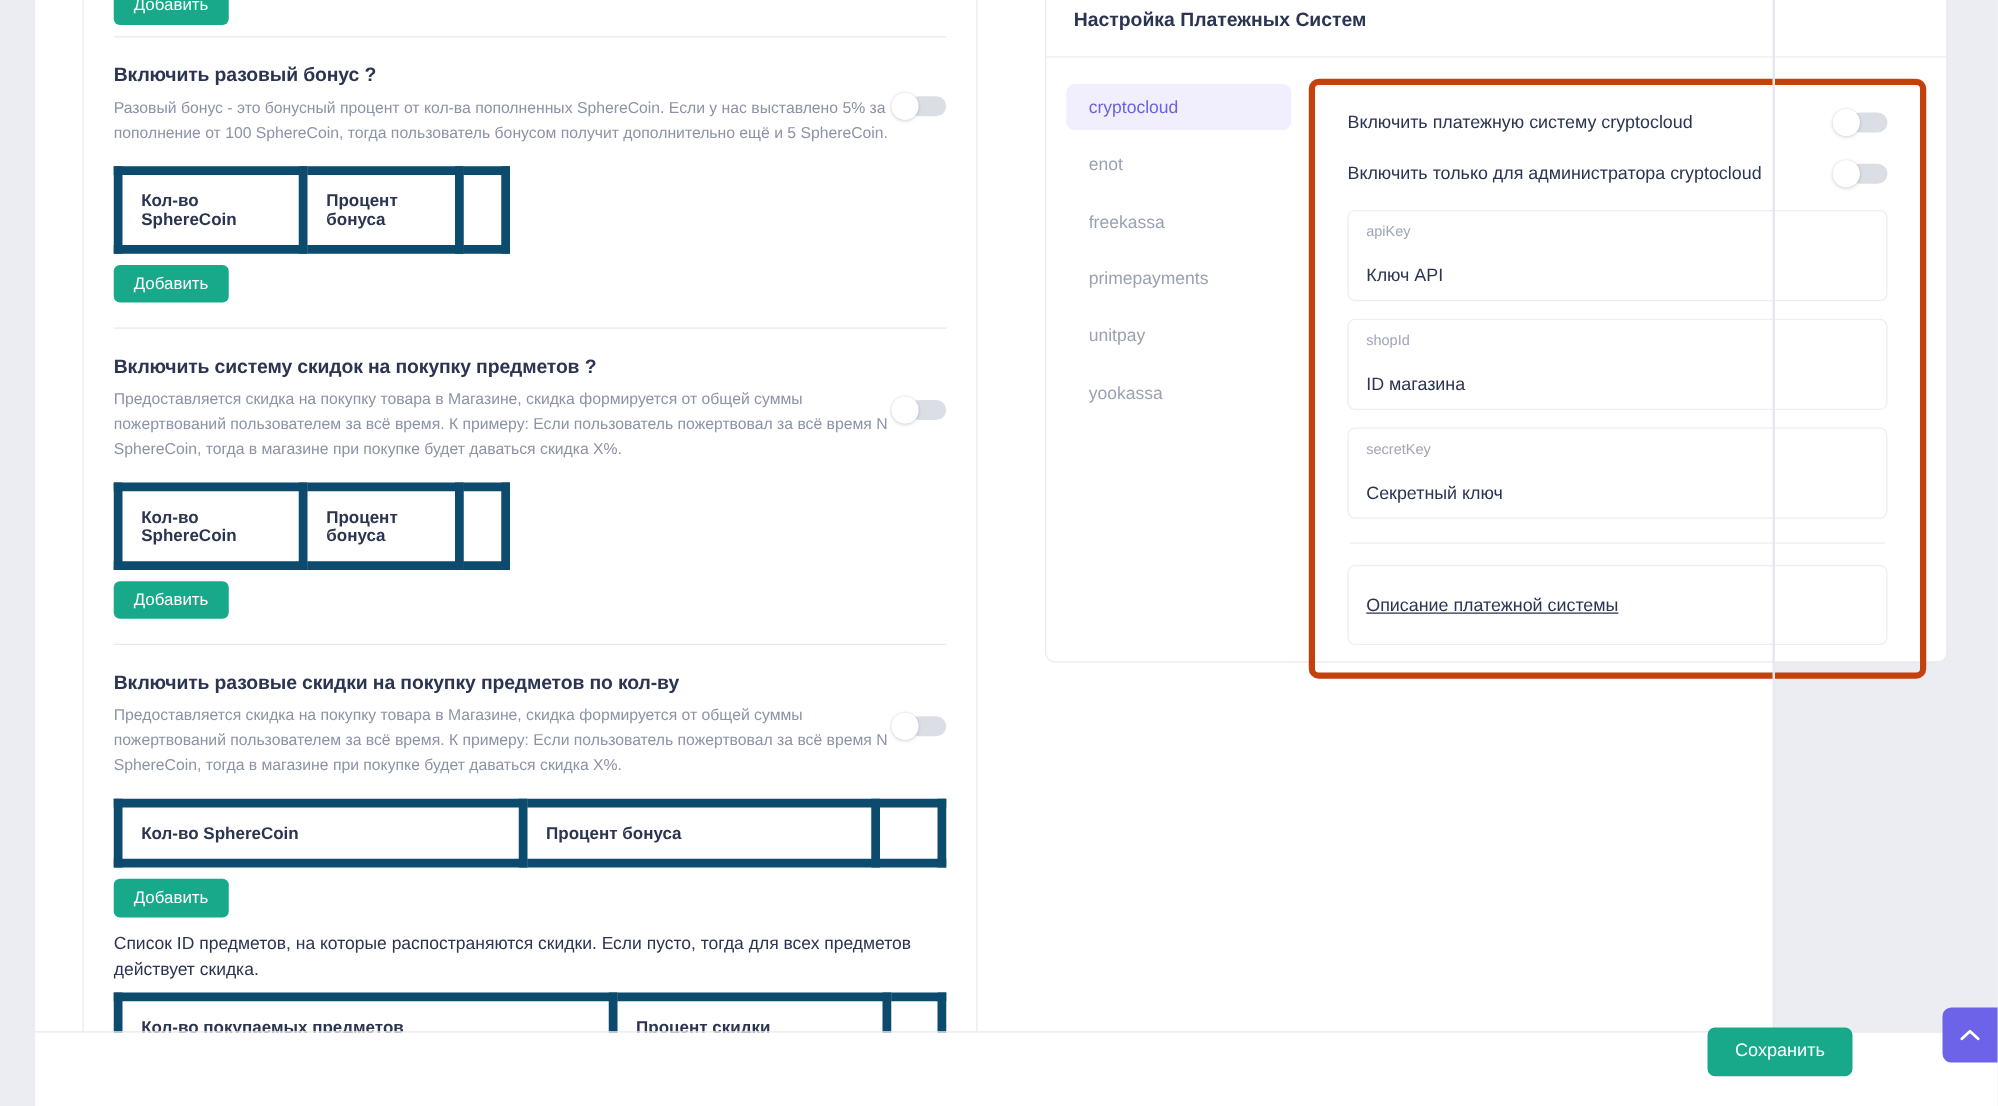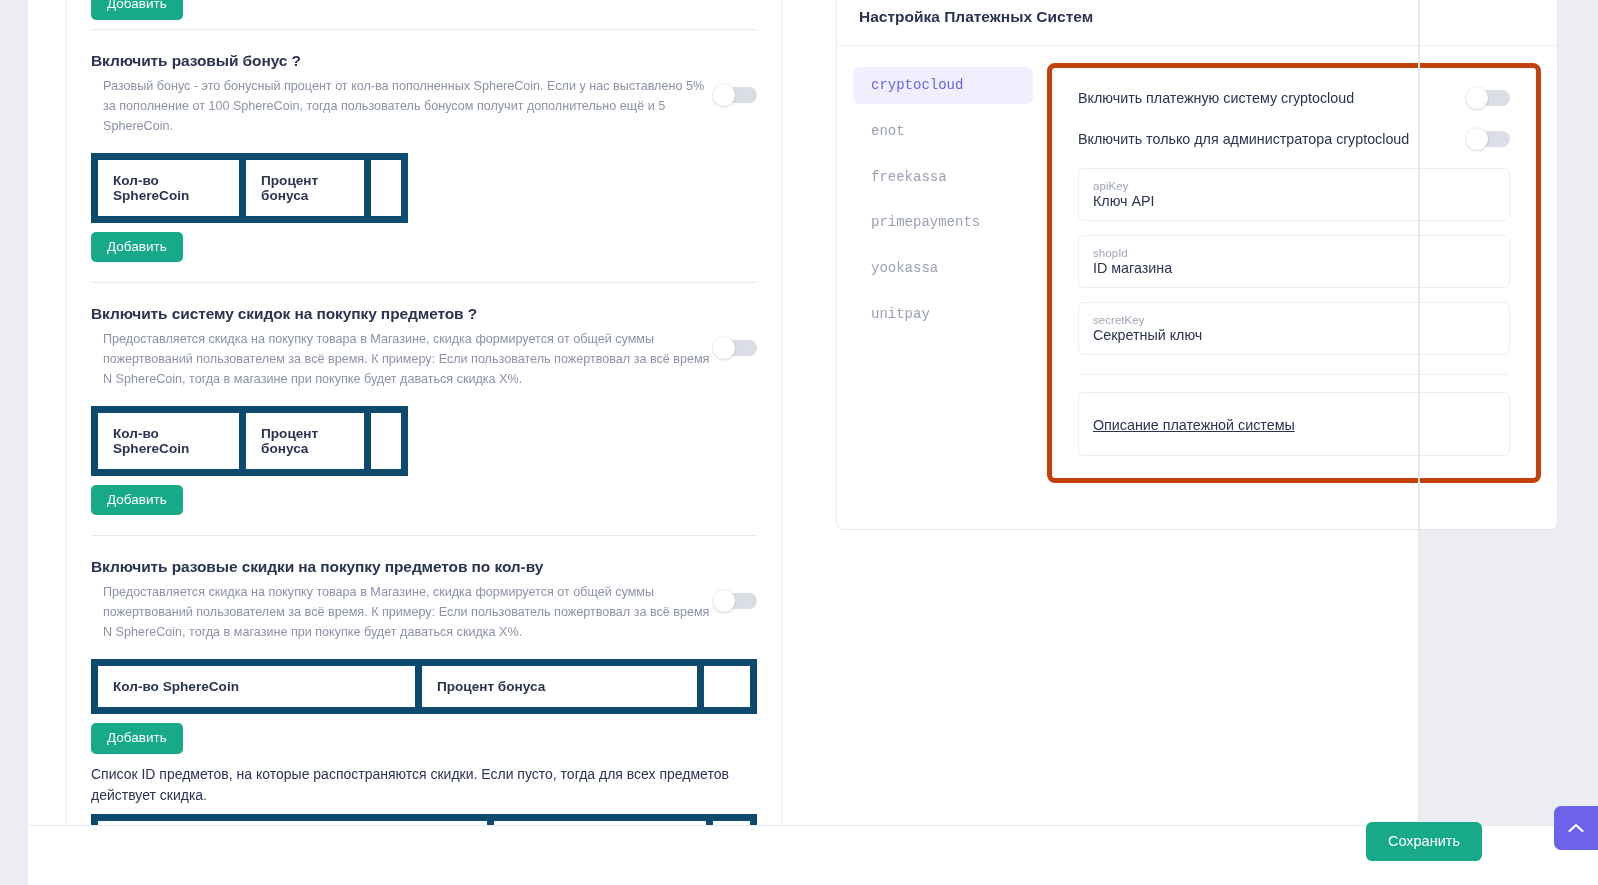--- a/index.html
+++ b/index.html
@@ -46,21 +46,21 @@
   .sec { position: relative; padding: 22px 0 20px; }
   .sec-head {
     display: flex; align-items: center; justify-content: space-between;
   }
   .sec-title {
     font-size: 15.5px; font-weight: bold; color: #2b3450;
     letter-spacing: -0.1px;
   }
   .sec-desc {
     font-size: 12.6px; color: #8b93a5; line-height: 1.58;
-    margin-top: 7px; max-width: 630px; margin-left: 12px;
+    margin-top: 7px; max-width: 630px;
   }
 
   
   .toggle {
     position: relative; width: 44px; height: 22px; flex: 0 0 auto;
     margin-top: 1px;
   }
   .toggle .track {
     position: absolute; right: 0; top: 3px;
     width: 30px; height: 16px;
@@ -123,21 +123,20 @@
   .right-title { font-size: 15.5px; font-weight: bold; color: #2b3450; }
 
   .right-body { display: flex; padding: 17px 16px 20px 16px; }
 
   .ps-tabs { width: 180px; flex: 0 0 180px; padding-top: 4px; }
   .ps-tab {
     font-size: 14px; color: #9aa1b2;
     padding: 10px 18px; border-radius: 7px;
     margin-bottom: 9px; cursor: pointer;
     line-height: 1.2;
-    font-family: Liberation Mono, monospace;
   }
   .ps-tab.active { background: #f1effd; color: #6a62e6; }
 
   .ps-panel {
     flex: 1; margin-left: 14px;
     border: 5px solid #c2410c;
     border-radius: 8px;
     padding: 18px 26px 22px 26px;
   }
   .ps-switch-row {
@@ -147,21 +146,21 @@
   .ps-switch-label { font-size: 14.3px; color: #2b3450; }
 
   .field {
     border: 1px solid #eceef2;
     border-radius: 6px;
     padding: 9px 14px 11px;
     margin-top: 14px;
     background: #fff;
   }
   .field-label { font-size: 11.6px; color: #9fa6b6; line-height: 1.3; }
-  .field-value { font-size: 14.3px; color: #2b3450; margin-top: 0; }
+  .field-value { font-size: 14.3px; color: #2b3450; margin-top: 20px; }
   .field-sep { height: 1px; background: #eceef2; margin: 19px 2px 0; }
   .field.tall { padding: 20px 14px 22px; margin-top: 17px; }
   .field.tall .field-value { margin-top: 4px; text-decoration: underline; }
 
   
   .footer-divider {
     position: absolute; left: 28px; top: 825px;
     width: 1570px; height: 1px; background: #e9eaef;
   }
   .footer-bar {
@@ -320,24 +319,24 @@
           <div class="ps-tab">
             <span>enot</span>
           </div>
           <div class="ps-tab">
             <span>freekassa</span>
           </div>
           <div class="ps-tab">
             <span>primepayments</span>
           </div>
           <div class="ps-tab">
+            <span>unitpay</span>
+          </div>
+          <div class="ps-tab">
             <span>yookassa</span>
-          </div>
-          <div class="ps-tab">
-            <span>unitpay</span>
           </div>
         </div>
 
         <div class="ps-panel">
 
           <div class="ps-switch-row">
             <div class="ps-switch-label">Включить платежную систему cryptocloud</div>
             <div class="toggle">
               <div class="track"></div>
               <div class="knob"></div>

